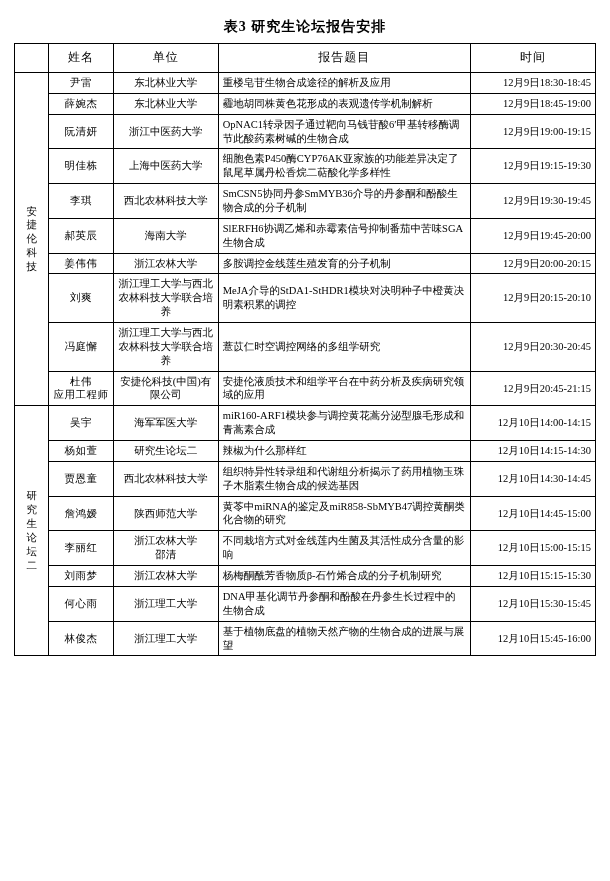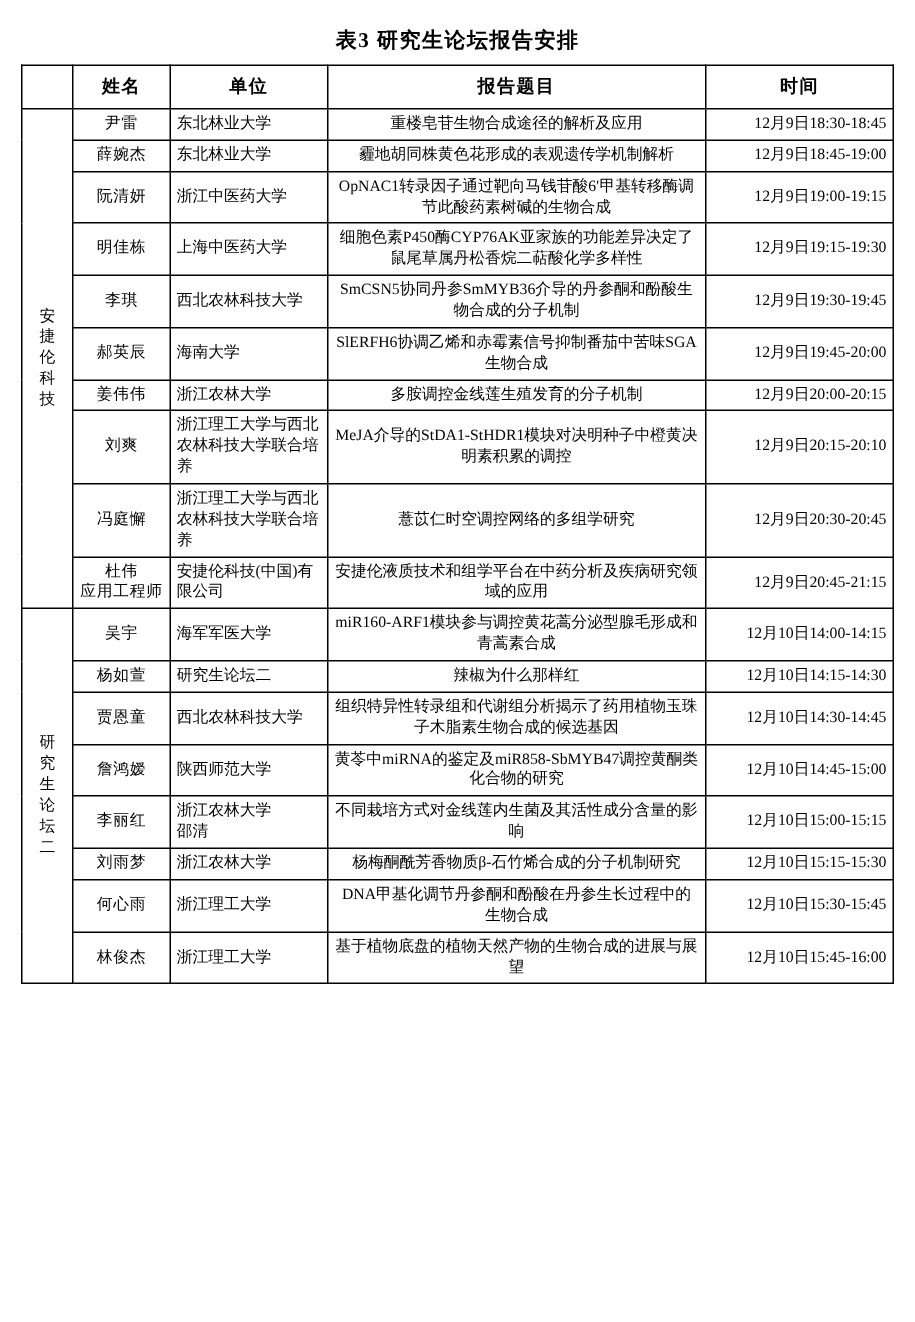--- a/index.html
+++ b/index.html
@@ -39,21 +39,21 @@
   table.schedule td {
     border: 1px solid #000;
     font-size: 10.5px;
     line-height: 1.32;
     padding: 3px 4px;
     vertical-align: middle;
     word-break: break-all;
   }
   table.schedule thead th {
     text-align: center;
-    font-weight: bold;
+    font-weight: normal;
     font-size: 12px;
     height: 22px;
     letter-spacing: 1px;
   }
   .col-forum { width: 34px; }
   .col-name  { width: 64px; }
   .col-unit  { width: 104px; }
   .col-title { width: 250px; }
   .col-time  { width: 124px; }
 
@@ -71,25 +71,25 @@
     margin: 0 auto;
     word-break: break-all;
     text-align: center;
   }
   td.name-cell {
     text-align: center;
     letter-spacing: 0.5px;
     font-size: 11px;
   }
   td.unit-cell {
+    text-align: center;
+    font-size: 10.5px;
+  }
+  td.title-cell {
     text-align: left;
-    font-size: 10.5px;
-  }
-  td.title-cell {
-    text-align: center;
     font-size: 10.5px;
   }
   td.time-cell {
     text-align: right;
     font-size: 10.5px;
     white-space: nowrap;
   }
   .nowrap-break { white-space: pre-line; }
 </style>
 </head>

